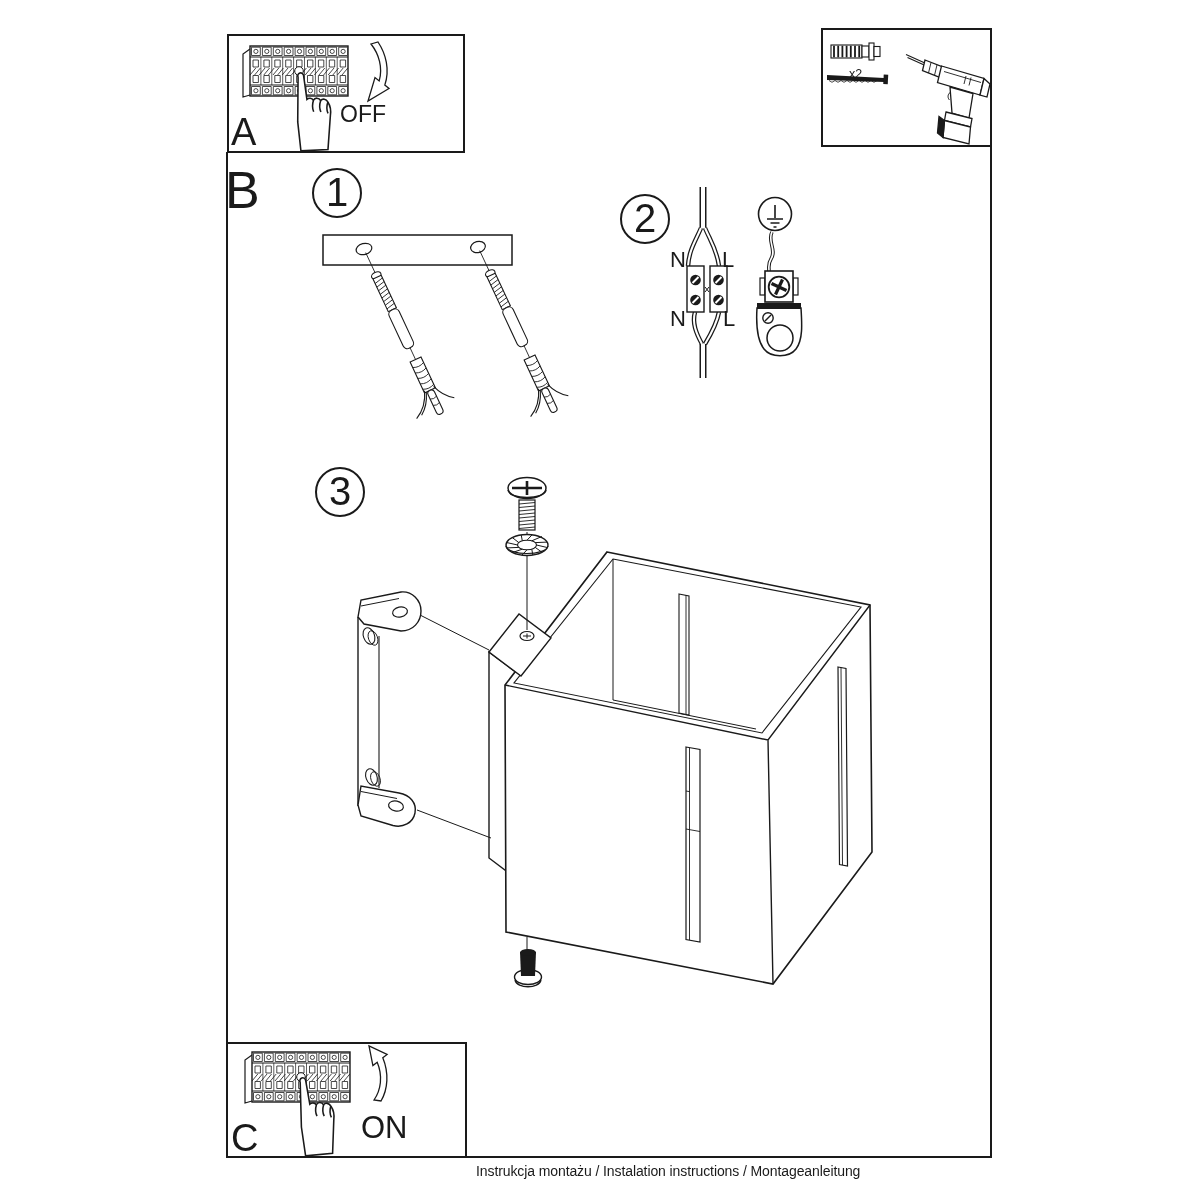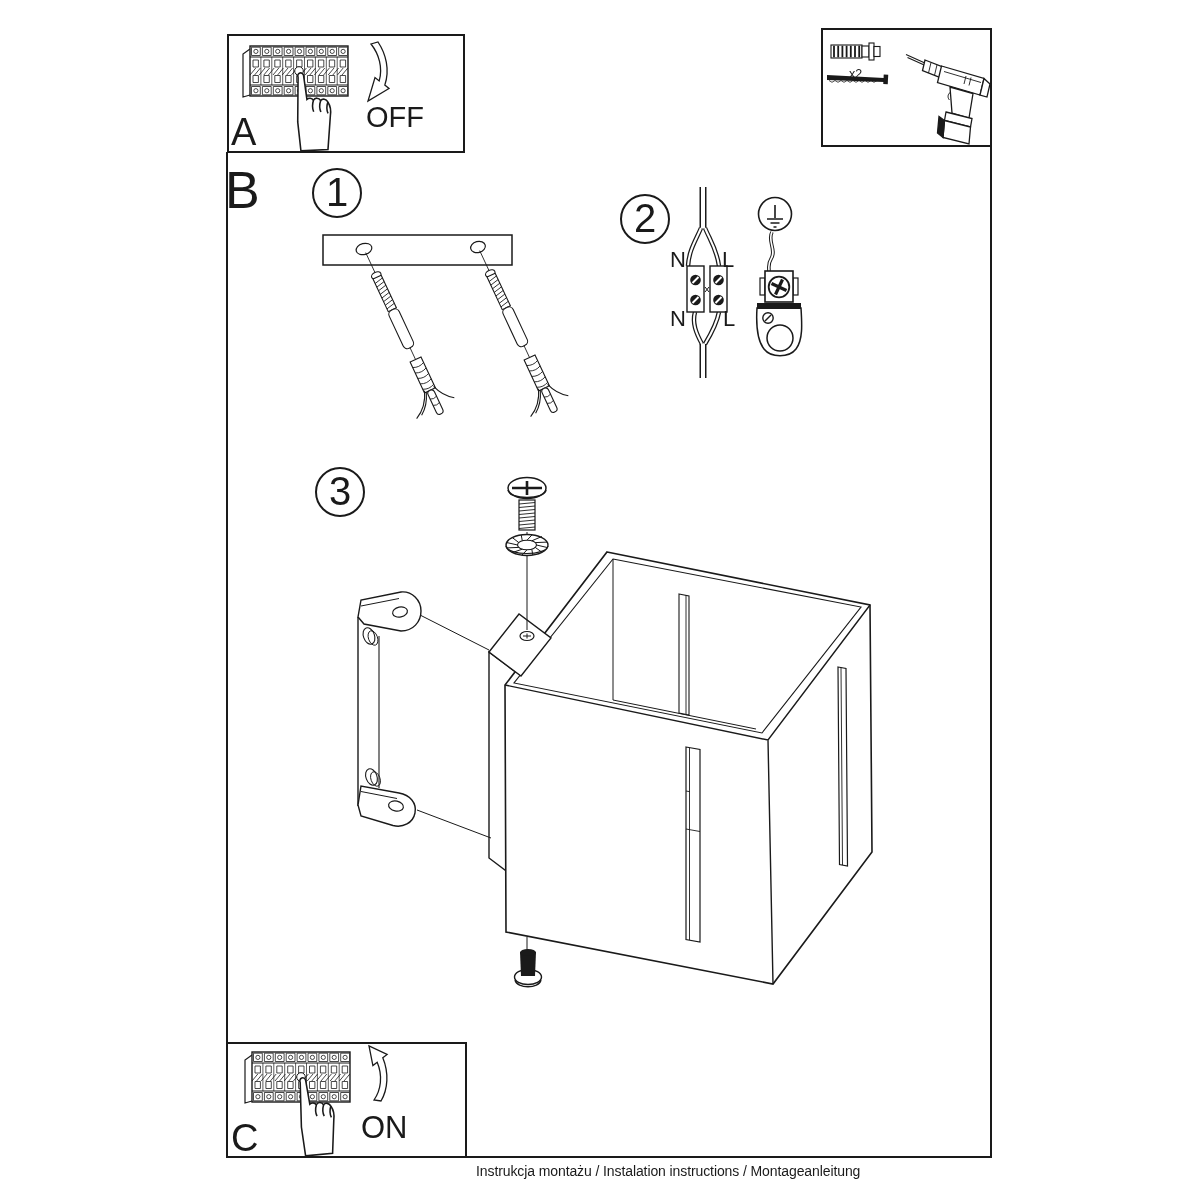--- a/index.html
+++ b/index.html
@@ -265,21 +265,21 @@
     </g>
     <g>
       <use href="#hand" transform="translate(302,1079) scale(1.2)"></use>
     </g>
     <g>
       <path d="M 374,1100 C 381,1090 383,1076 377.2,1062.2 L 372.9,1065.6 L 369,1046 L 387.1,1054.4 L 382.8,1057.8 C 389,1073 388,1089 381,1101 Z" fill="#fff" stroke="currentColor" stroke-width="1.3"></path>
     </g>
   </svg>
 
   <div class="lbl" style="left:231px; top:113px; font-size:38px;">A</div>
-  <div class="lbl" style="left:366px; top:103px; font-size:29px;">OFF</div>
+  <div class="lbl" style="left:340px; top:103px; font-size:23px;">OFF</div>
   <div class="lbl" style="left:849px; top:68px; font-size:12.5px;">x2</div>
 
   <div class="lbl" style="left:225px; top:164px; font-size:52px;">B</div>
 
   <div class="badge" style="left:312px; top:168px;">1</div>
   <div class="badge" style="left:620px; top:194px;">2</div>
   <div class="badge" style="left:315px; top:467px;">3</div>
 
   <div class="lbl" style="left:670px; top:249px; font-size:22px;">N</div>
   <div class="lbl" style="left:722px; top:249px; font-size:22px;">L</div>

